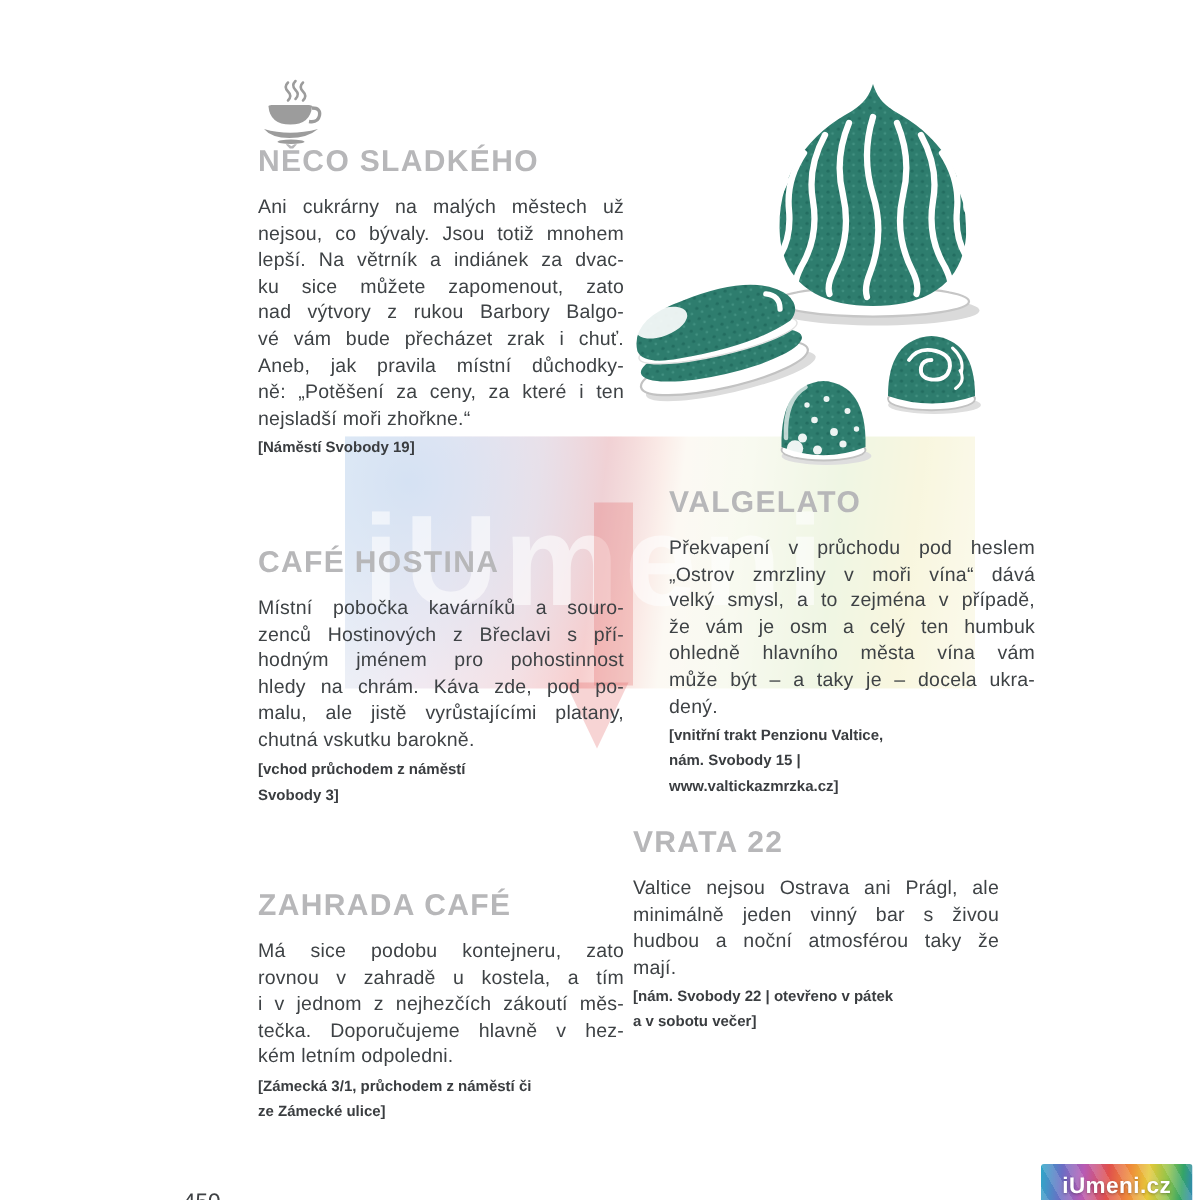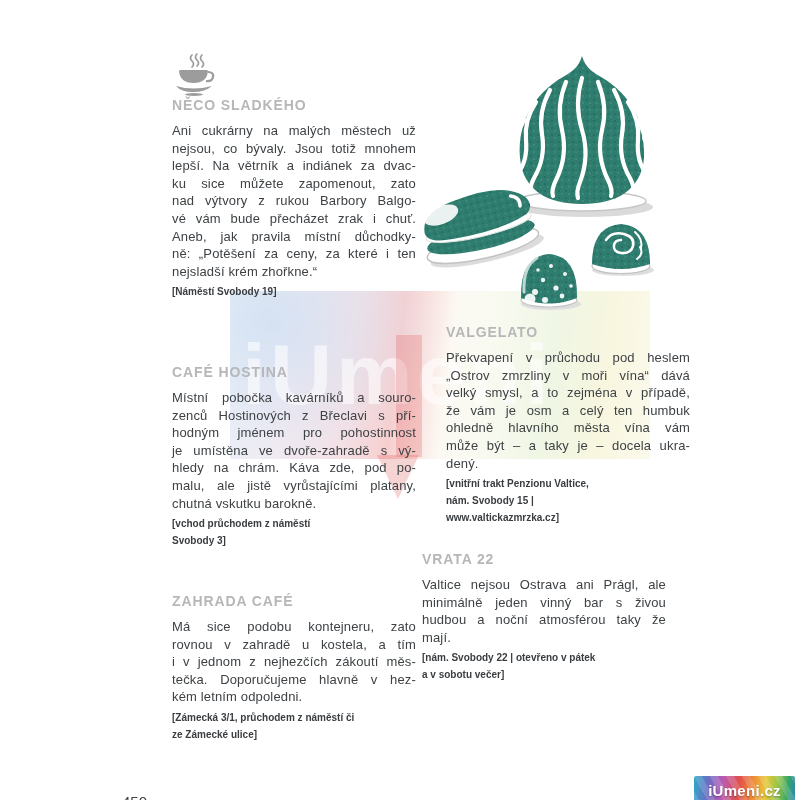--- a/index.html
+++ b/index.html
@@ -30,21 +30,21 @@
 
   
   .entry{position:absolute;z-index:2;}
   .pos-s1{left:172px;top:97px;width:244px;}
   .pos-s2{left:172px;top:324px;width:244px;margin-top:40px;}
   .pos-s3{left:418px;top:324px;width:244px;padding-left:28px;}
   .pos-s4{left:172px;top:551px;width:244px;margin-top:42px;}
   .pos-s5{left:422px;top:551px;width:244px;}
 
   h2.sec-title{
-    margin:0 0 9px 0;font-size:14px;font-weight:bold;
+    margin:0 0 9px 0;font-size:20px;font-weight:bold;
     letter-spacing:.9px;color:#b7b7b9;
   }
   .para{color:#3e4245;font-size:13px;letter-spacing:.15px;}
   .line{line-height:17.6px;white-space:nowrap;text-align:justify;text-align-last:justify;}
   .line.last{text-align-last:left;}
   .addr{margin-top:3px;color:#3a3d40;font-size:10px;font-weight:bold;}
   .addr-line{line-height:17px;white-space:nowrap;}
 
   .coffee-icon{position:absolute;left:172px;top:52px;z-index:2;}
   .illus{position:absolute;left:410px;top:42px;z-index:2;}
@@ -167,34 +167,33 @@
     <h2 class="sec-title">NĚCO SLADKÉHO</h2>
     <div class="para">
         <div class="line">Ani cukrárny na malých městech už</div>
         <div class="line">nejsou, co bývaly. Jsou totiž mnohem</div>
         <div class="line">lepší. Na větrník a indiánek za dvac-</div>
         <div class="line">ku sice můžete zapomenout, zato</div>
         <div class="line">nad výtvory z rukou Barbory Balgo-</div>
         <div class="line">vé vám bude přecházet zrak i chuť.</div>
         <div class="line">Aneb, jak pravila místní důchodky-</div>
         <div class="line">ně: „Potěšení za ceny, za které i ten</div>
-        <div class="line last">nejsladší krém zhořkne.“</div>
+        <div class="line last">nejsladší moři zhořkne.“</div>
       </div>
     <div class="addr">
         <div class="addr-line last">[Náměstí Svobody 19]</div>
       </div>
   </section>
 
   <section class="entry pos-s2">
     <h2 class="sec-title">CAFÉ HOSTINA</h2>
     <div class="para">
         <div class="line">Místní pobočka kavárníků a souro-</div>
         <div class="line">zenců Hostinových z Břeclavi s pří-</div>
         <div class="line">hodným jménem pro pohostinnost</div>
-        <div class="line">je umístěna ve dvoře-zahradě s vý-</div>
         <div class="line">hledy na chrám. Káva zde, pod po-</div>
         <div class="line">malu, ale jistě vyrůstajícími platany,</div>
         <div class="line last">chutná vskutku barokně.</div>
       </div>
     <div class="addr">
         <div class="addr-line">[vchod průchodem z náměstí</div>
         <div class="addr-line last">Svobody 3]</div>
       </div>
   </section>
 

